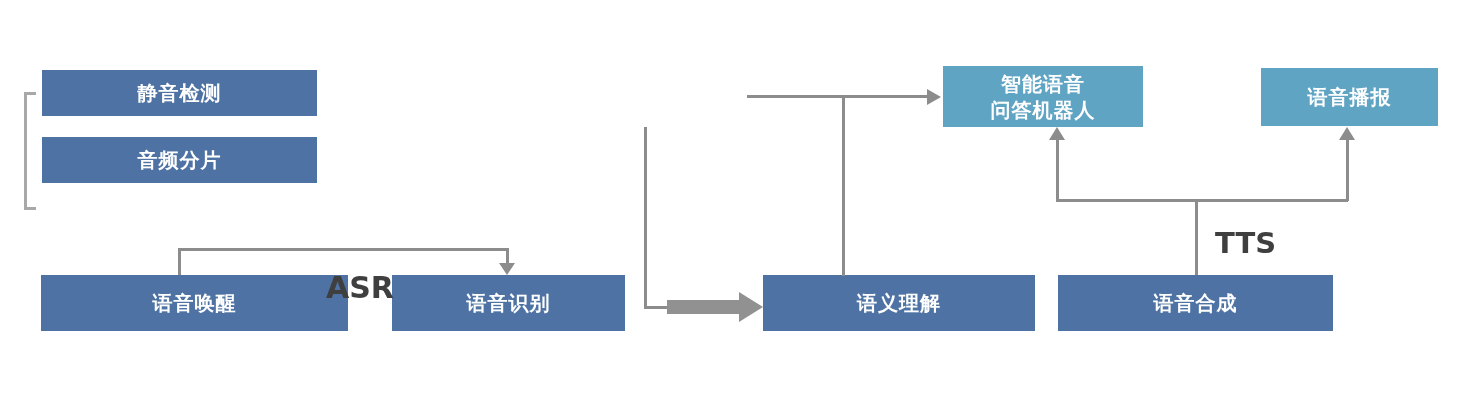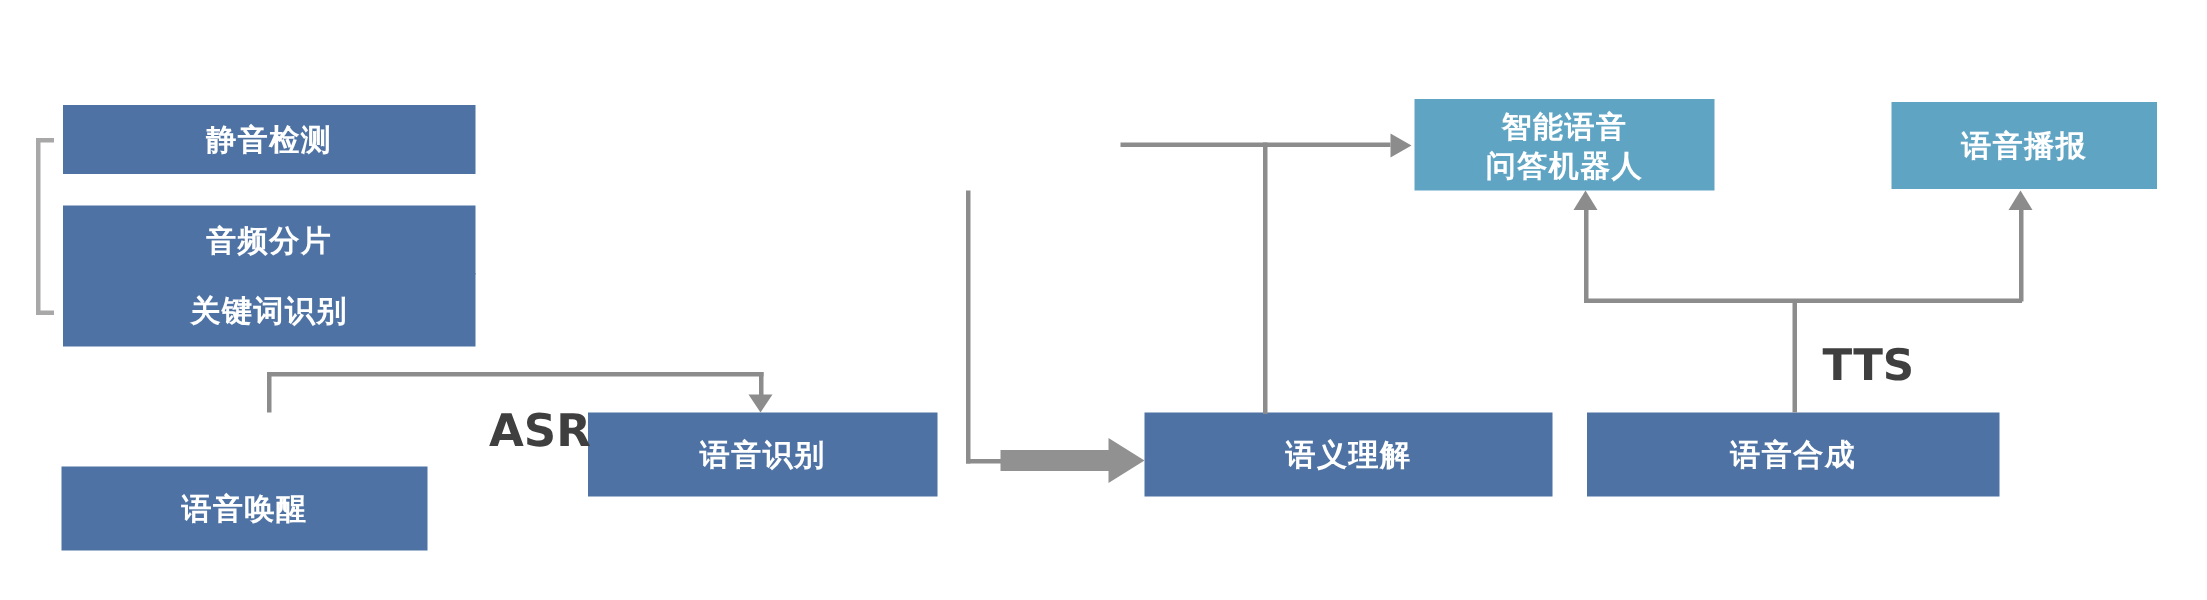--- a/index.html
+++ b/index.html
@@ -33,21 +33,21 @@
   .tri.up{border-left:8px solid transparent;border-right:8px solid transparent;border-bottom:13px solid var(--connector);}
   .tri.thick-right{border-top:15px solid transparent;border-bottom:15px solid transparent;border-left:24px solid var(--thick-arrow);}
   .edge-label{position:absolute;color:var(--edge-label-ink);font-weight:700;}
   #asr-label{left:326px;top:258px;font-size:30px;margin-top:12px;}
   #tts-label{left:1215px;top:226px;font-size:29px;}
 
   
   #n-silence{left:42px;top:70px;width:275px;height:46px;}
   #n-audio{left:42px;top:125px;width:275px;height:46px;margin-top:12px;}
   #n-keyword{left:42px;top:182px;width:275px;height:49px;}
-  #n-wakeup{left:41px;top:275px;width:244px;height:56px;margin-top:36px;}
+  #n-wakeup{left:41px;top:275px;width:307px;height:56px;}
   #n-recognition{left:392px;top:275px;width:233px;height:56px;}
   #n-semantic{left:763px;top:275px;width:272px;height:56px;}
   #n-synthesis{left:1058px;top:275px;width:275px;height:56px;text-align:center;}
   
   #n-knowledge{left:543px;top:67px;width:204px;height:60px;}
   #n-robot{left:943px;top:66px;width:200px;height:61px;}
   #n-broadcast{left:1261px;top:68px;width:177px;height:58px;}
 </style>
 </head>
 <body>
@@ -56,23 +56,20 @@
 
   <div class="bracket-line" style="left:24px;top:92px;width:3px;height:118px;"></div>
   <div class="bracket-line" style="left:24px;top:92px;width:12px;height:3px;"></div>
   <div class="bracket-line" style="left:24px;top:207px;width:12px;height:3px;"></div>
 
   <div class="node dark" id="n-silence">
     <span>静音检测</span>
   </div>
   <div class="node dark" id="n-audio">
     <span>音频分片</span>
-  </div>
-  <div class="node dark" id="n-keyword">
-    <span>关键词识别</span>
   </div>
   <div class="node dark" id="n-wakeup">
     <span>语音唤醒</span>
   </div>
   <div class="node dark" id="n-recognition">
     <span>语音识别</span>
   </div>
   <div class="node dark" id="n-semantic">
     <span>语义理解</span>
   </div>

